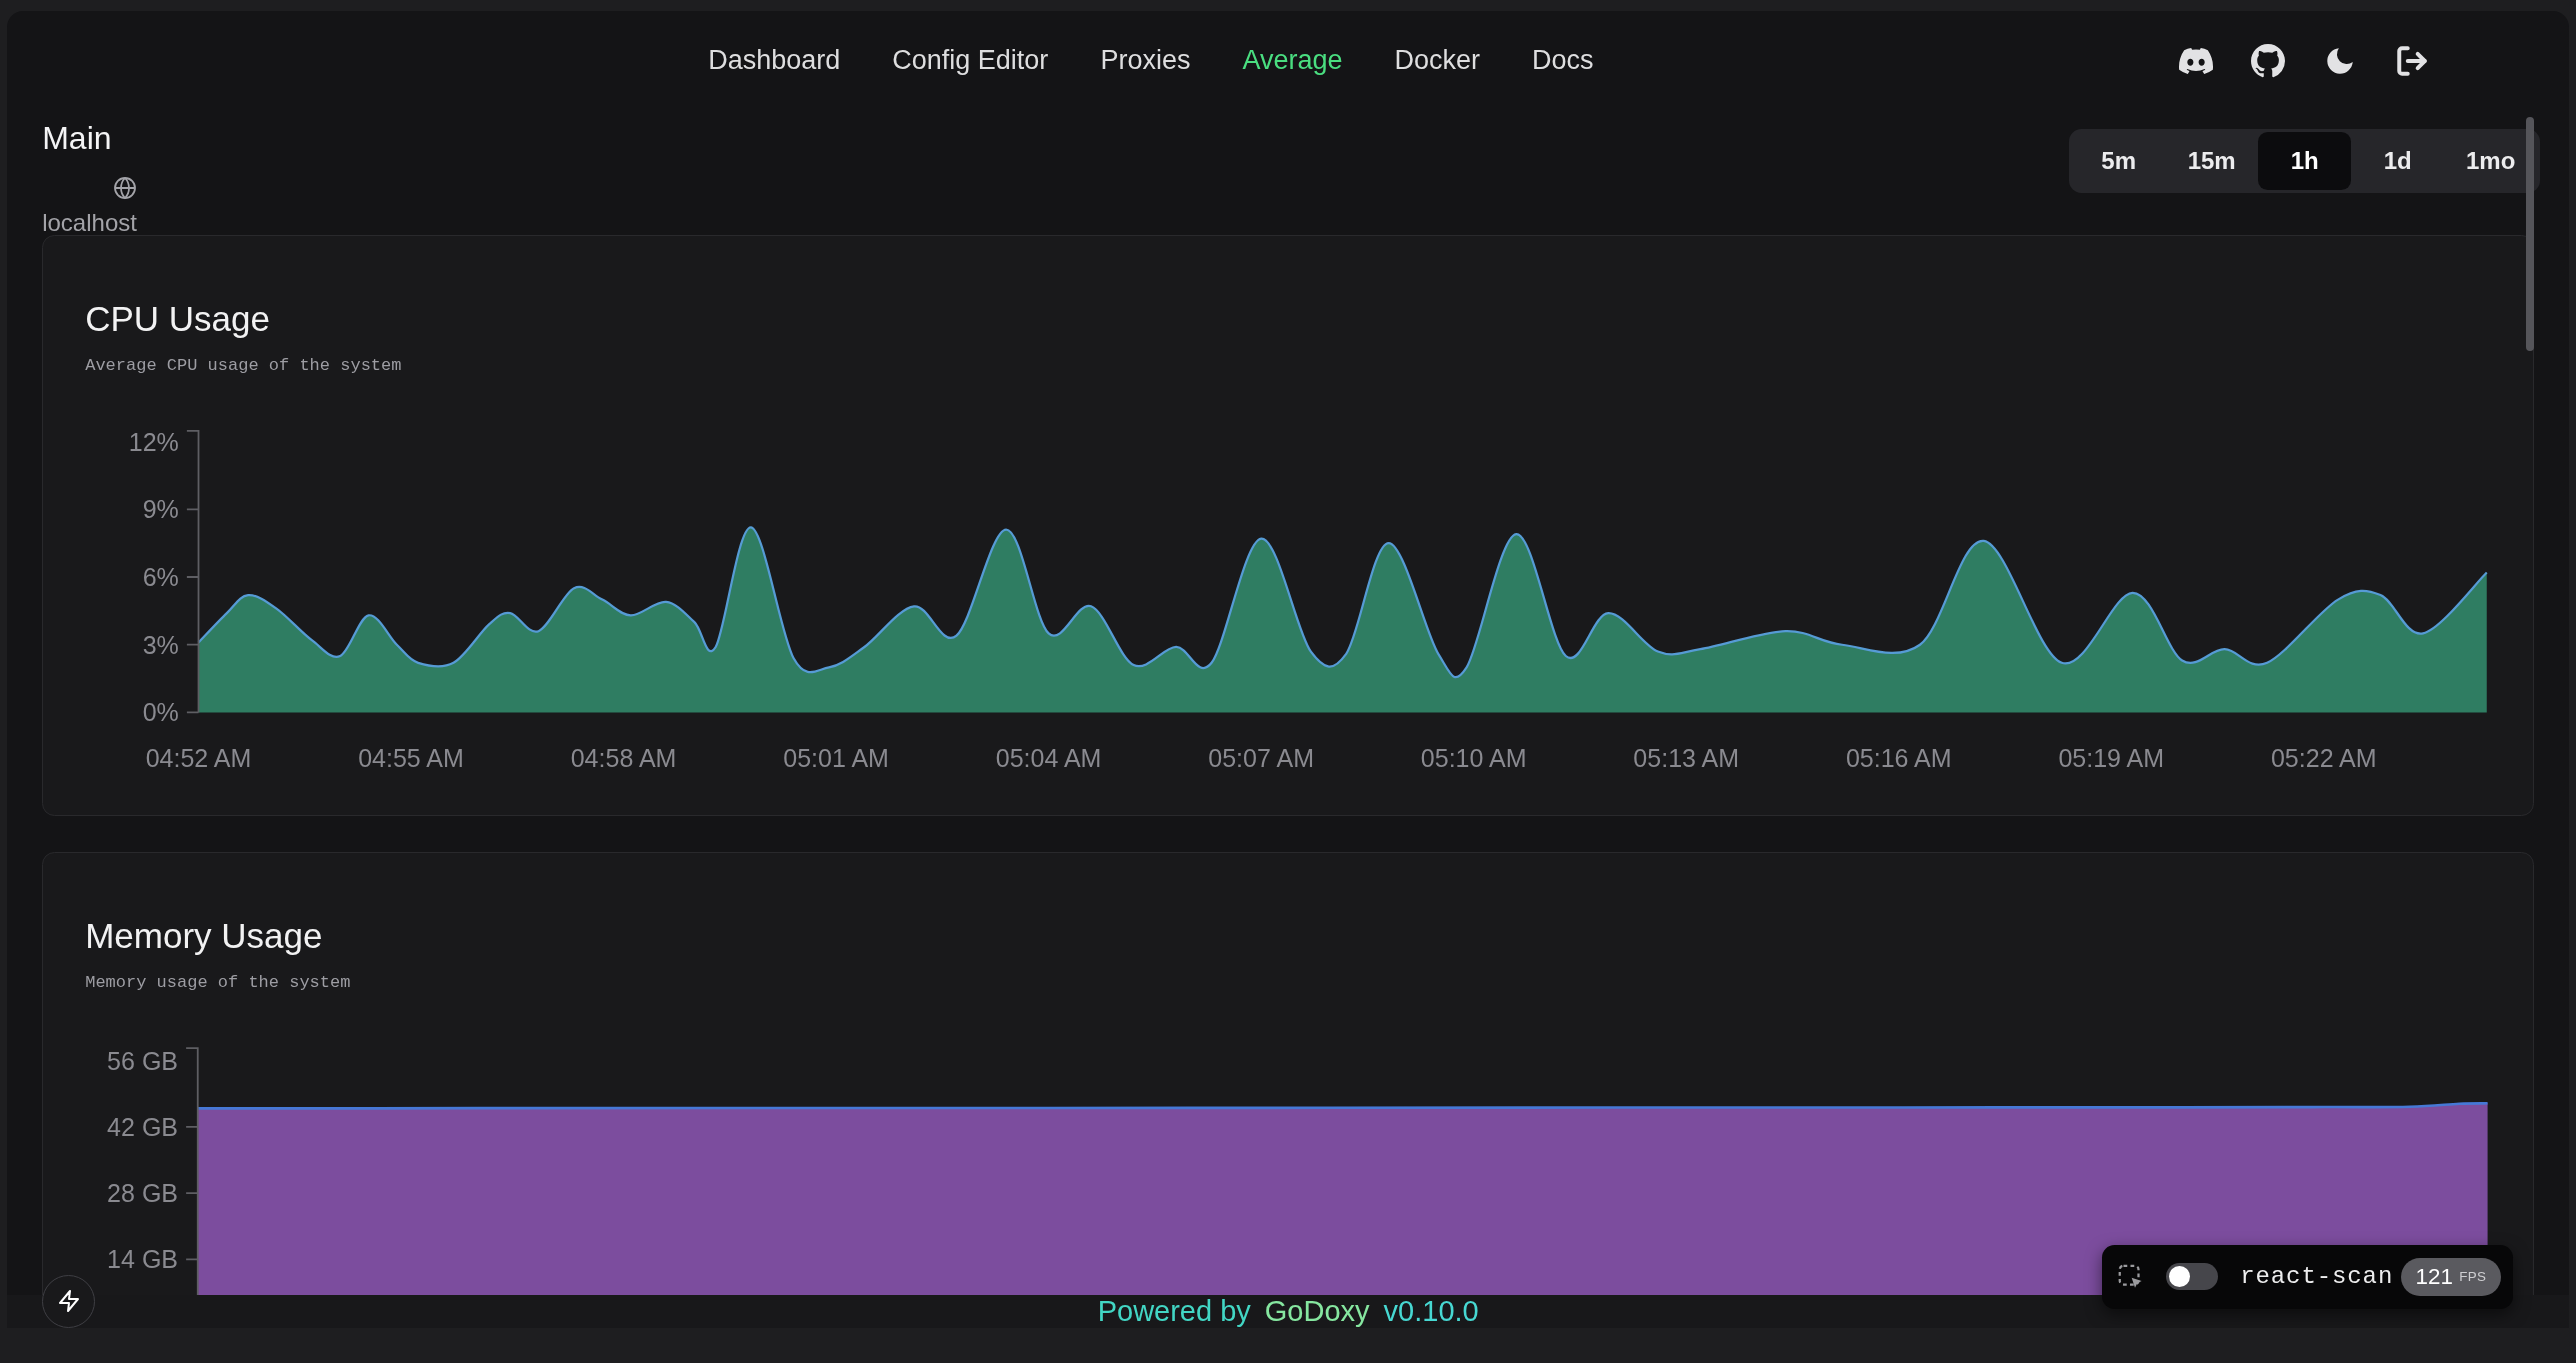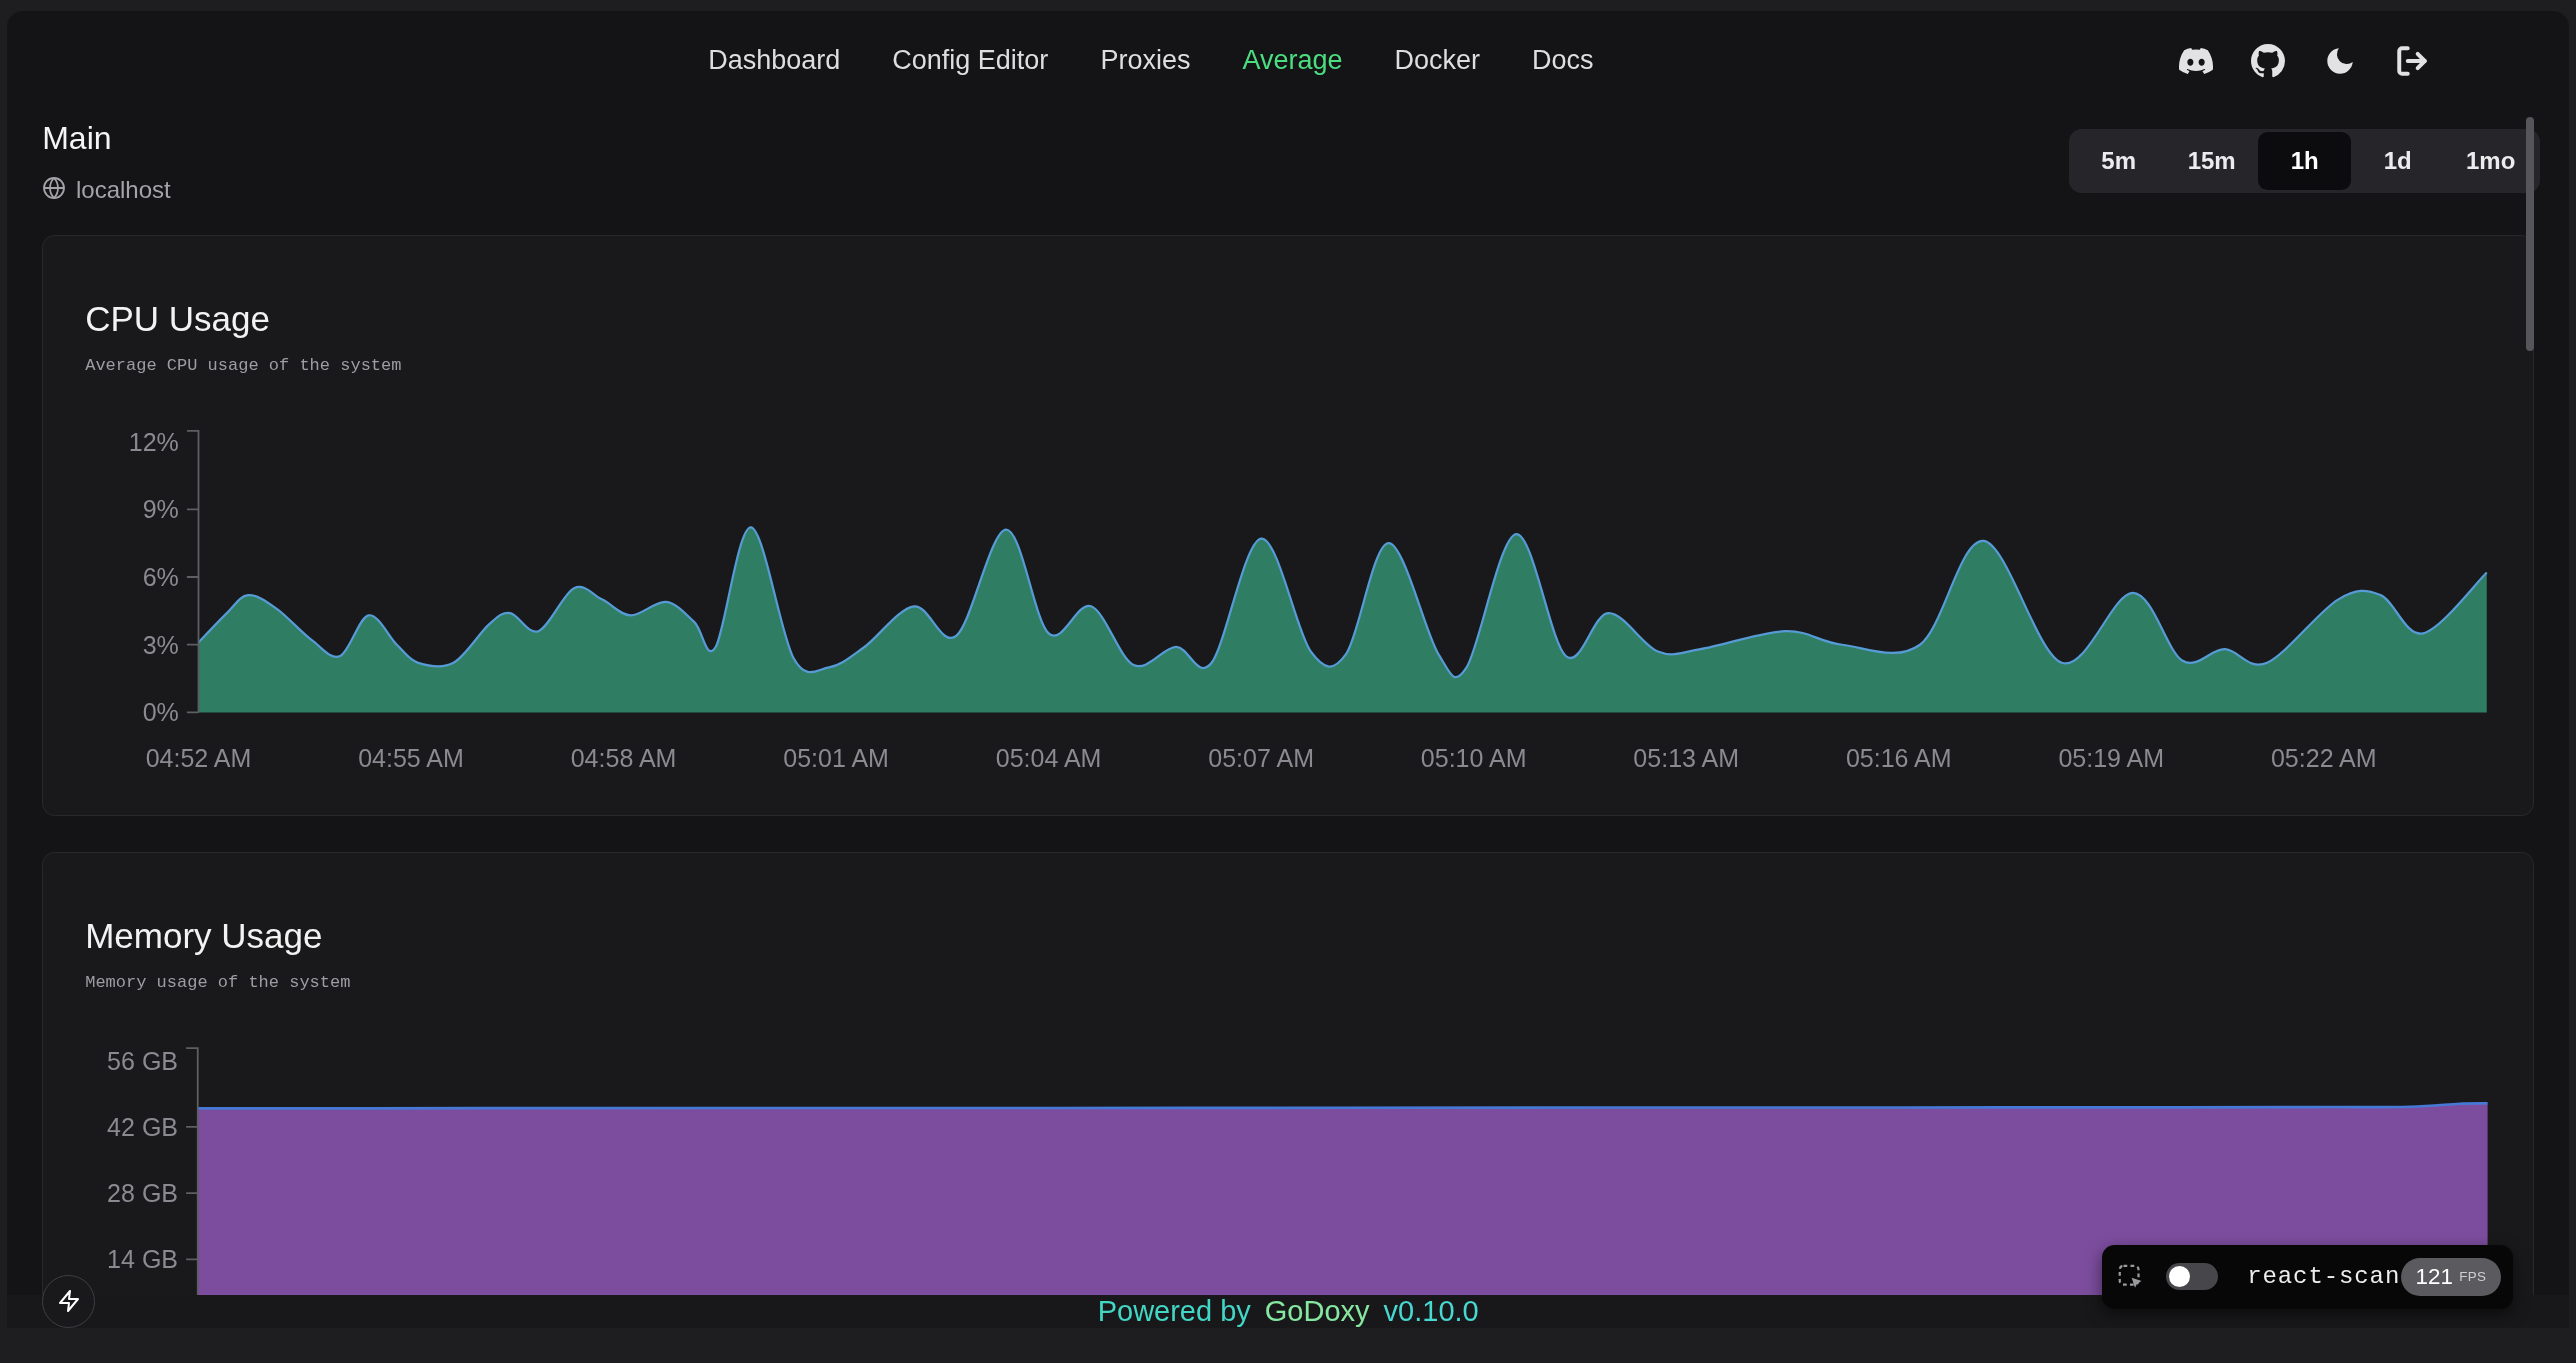--- a/index.html
+++ b/index.html
@@ -8,21 +8,21 @@
 
   
   .nav{position:absolute;left:701px;top:34px;display:flex;gap:52px;align-items:center;}
   .nav-item{font-size:27px;font-weight:500;color:#dededf;cursor:pointer;white-space:nowrap;}
   .nav-item.active{color:#4ade80;}
   .top-icons{position:absolute;top:33px;left:2172px;display:flex;gap:38px;align-items:center;}
   .top-icons .ic{width:34px;height:34px;display:block;cursor:pointer;}
 
   
   .main-title{position:absolute;left:35px;top:109px;font-size:32px;font-weight:500;color:#f4f4f5;}
-  .host-row{position:absolute;left:35px;top:165px;display:flex;align-items:flex-start;gap:9.8px;color:#a3a3a8;}
+  .host-row{position:absolute;left:35px;top:165px;display:flex;align-items:flex-end;gap:9.8px;color:#a3a3a8;flex-direction:column;}
   .host-row svg{width:24px;height:24px;}
   .host-label{font-size:24px;}
 
   
   .range-ctl{position:absolute;left:2062px;top:118px;width:471px;height:64px;background:#26262a;border-radius:12.5px;display:flex;padding:3px;box-sizing:border-box;}
   .range-btn{flex:1;display:flex;align-items:center;justify-content:center;font-size:24px;font-weight:600;color:#ececee;border-radius:9.8px;cursor:pointer;}
   .range-btn.active{background:#0c0c0e;color:#ffffff;}
 
   
   .card{position:absolute;left:35px;width:2492px;background:#19191b;border:0.9px solid #29292c;border-radius:12.5px;box-sizing:border-box;}
@@ -44,21 +44,21 @@
 
   
   .zap-btn{position:absolute;left:35px;top:1264px;width:51px;height:51px;border-radius:50%;border:1.8px solid #3f3f44;background:#19191b;display:flex;align-items:center;justify-content:center;z-index:7;cursor:pointer;}
   .zap-btn svg{width:24px;height:24px;}
 
   
   .rscan{position:absolute;left:2095px;top:1234px;width:411px;height:64px;background:#070708;border-radius:12.5px;display:flex;align-items:center;padding:0 12.5px 0 14.3px;box-sizing:border-box;z-index:8;box-shadow:0 5.4px 16px rgba(0,0,0,.5);}
   .rs-inspect{width:30px;height:30px;flex:0 0 auto;cursor:pointer;}
   .rs-toggle{margin-left:19.7px;width:52px;height:27px;border-radius:13.4px;background:#46464b;position:relative;flex:0 0 auto;cursor:pointer;}
   .rs-knob{position:absolute;left:2.7px;top:2.7px;width:21.5px;height:21.5px;border-radius:50%;background:#ffffff;}
-  .rs-label{margin-left:29px;font-family:"Liberation Mono","DejaVu Sans Mono",monospace;font-size:24px;color:#ededee;flex:1;letter-spacing:0.9px;}
+  .rs-label{margin-left:22px;font-family:"Liberation Mono","DejaVu Sans Mono",monospace;font-size:24px;color:#ededee;flex:1;letter-spacing:0.9px;}
   .rs-pill{height:38px;border-radius:19px;background:#5a5a5f;display:flex;align-items:center;padding:0 14.3px;gap:6.3px;}
   .rs-fps{font-size:22.4px;font-weight:400;color:#ffffff;}
   .rs-fps-unit{font-size:13.4px;color:#cfcfd2;letter-spacing:0.4px;}
 </style>
 </head>
 <body>
 
 <div id="stage">
   <div id="panel">
 

